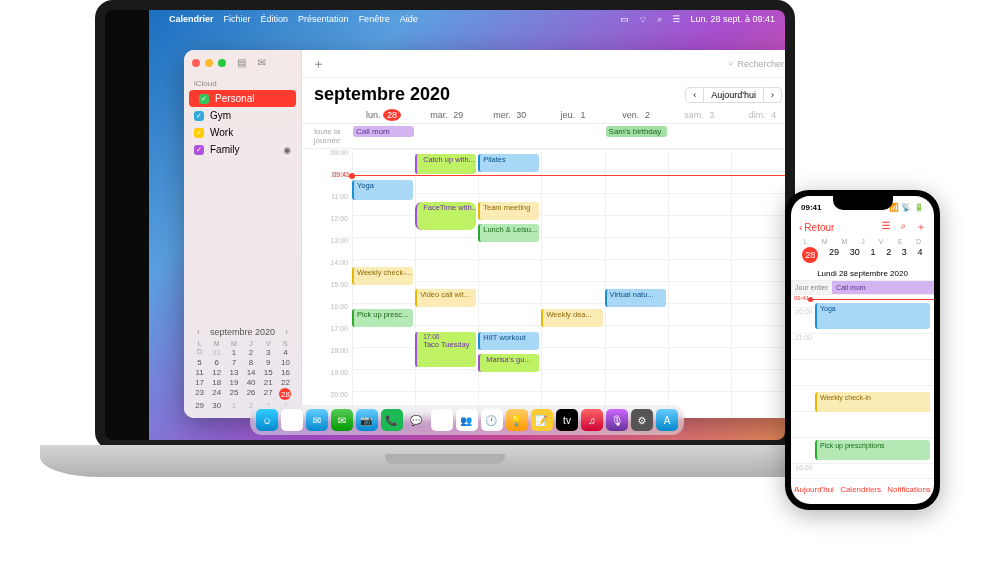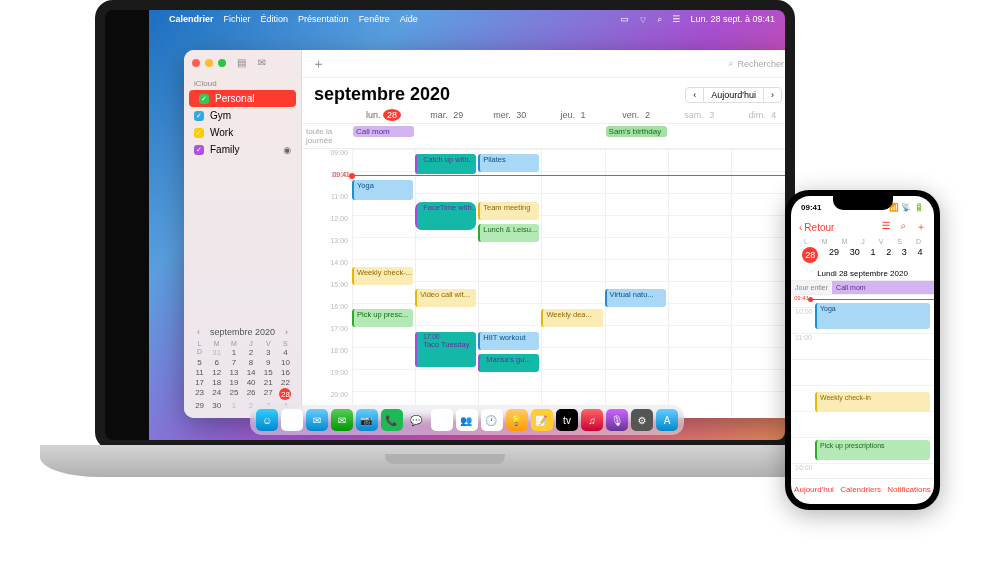--- a/index.html
+++ b/index.html
@@ -59,38 +59,38 @@
   .today-nav .navbtn.right{border-radius:0 4px 4px 0;}
 
   .day-headers{ display:flex; font-size:9px; color:#666; border-bottom:1px solid #eee;}
   .day-headers .timecol{width:50px;}
   .day-headers .day{flex:1; text-align:center; padding:3px 0;}
   .day-headers .day .num{margin-left:3px;}
   .day-headers .today-badge{ background:#ff3b30; color:#fff; border-radius:50%; padding:1px 4px;}
   .day-headers .wknd{color:#bbb;}
 
   .allday-row{ display:flex; font-size:8px; border-bottom:1px solid #eee;}
-  .allday-row .lbl{width:50px; text-align:left; padding:3px 4px; color:#aaa;}
+  .allday-row .lbl{width:50px; text-align:center; padding:3px 4px; color:#aaa;}
   .allday-row .slot{flex:1; padding:2px 1px;}
   .allday-event{ font-size:8px; padding:1px 3px; border-radius:3px; white-space:nowrap; overflow:hidden;}
 
   .grid-wrap{ flex:1; display:flex; position:relative; overflow:hidden;}
   .time-labels{ width:50px; font-size:7px; color:#bbb; text-align:right; padding-right:4px;}
   .time-labels div{height:22px;}
   .days-grid{ flex:1; position:relative;}
   .daycol{ position:absolute; top:0; bottom:0; border-left:1px solid #f0f0f0;}
   .hourline{ position:absolute; left:0; right:0; border-top:1px solid #f2f2f2;}
   .now-line{ position:absolute; left:0; right:0; border-top:1px solid #ff3b30; z-index:5;}
   .now-line::before{content:''; position:absolute; left:-3px; top:-3px; width:6px; height:6px; background:#ff3b30; border-radius:50%;}
   .now-label{position:absolute; font-size:7px; color:#ff3b30; right:100%; top:-5px; padding-right:2px;}
   .event{ position:absolute; font-size:7.5px; padding:1px 3px; border-radius:3px; overflow:hidden; white-space:nowrap; z-index:2;}
   .event .t{font-size:6.5px; display:block;}
 
   
-  .c-purple{background:#14b8a6; color:#6b2f9f; border-left:2px solid #a14fd6;padding-left:6px;}
+  .c-purple{background:#bef264; color:#6b2f9f; border-left:2px solid #a14fd6;padding-left:6px;}
   .c-blue{background:#a8d8f5; color:#0a4f87; border-left:2px solid #1b8fd6;}
   .c-yellow{background:#faecb4; color:#8f6b0a; border-left:2px solid #e6b800;}
   .c-green{background:#b4e8b4; color:#1b6b1b; border-left:2px solid #2fa82f;}
   .c-purple-flat{background:#d4b4f0; color:#5a2f8f;}
   .c-green-flat{background:#a4e0a4; color:#1b6b1b;}
 
   
   .dock{ position:absolute; left:50%; transform:translateX(-50%); bottom:5px; background:rgba(230,230,235,0.55); border-radius:12px; padding:4px 6px; display:flex; gap:3px; backdrop-filter:blur(4px);}
   .dock-icon{ width:22px; height:22px; border-radius:5px; display:flex; align-items:center; justify-content:center; font-size:10px; color:#fff;}
 

